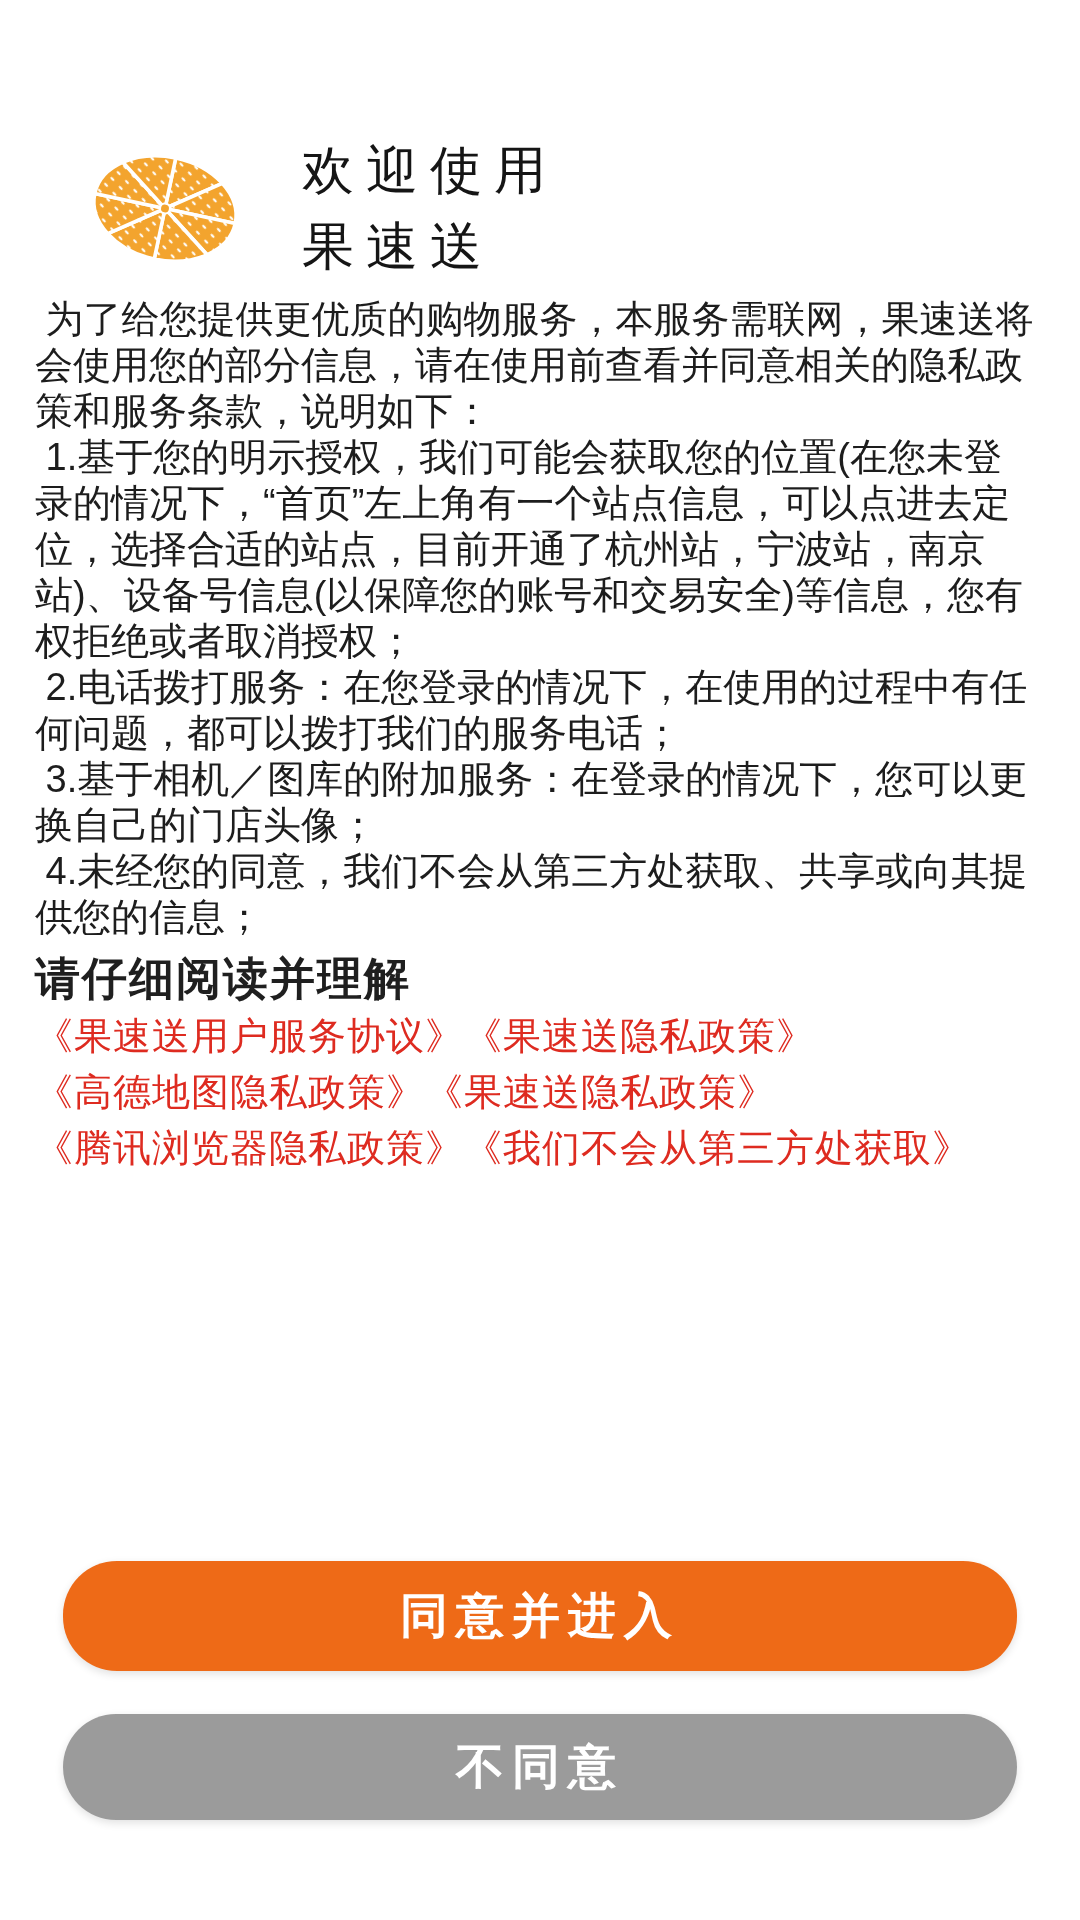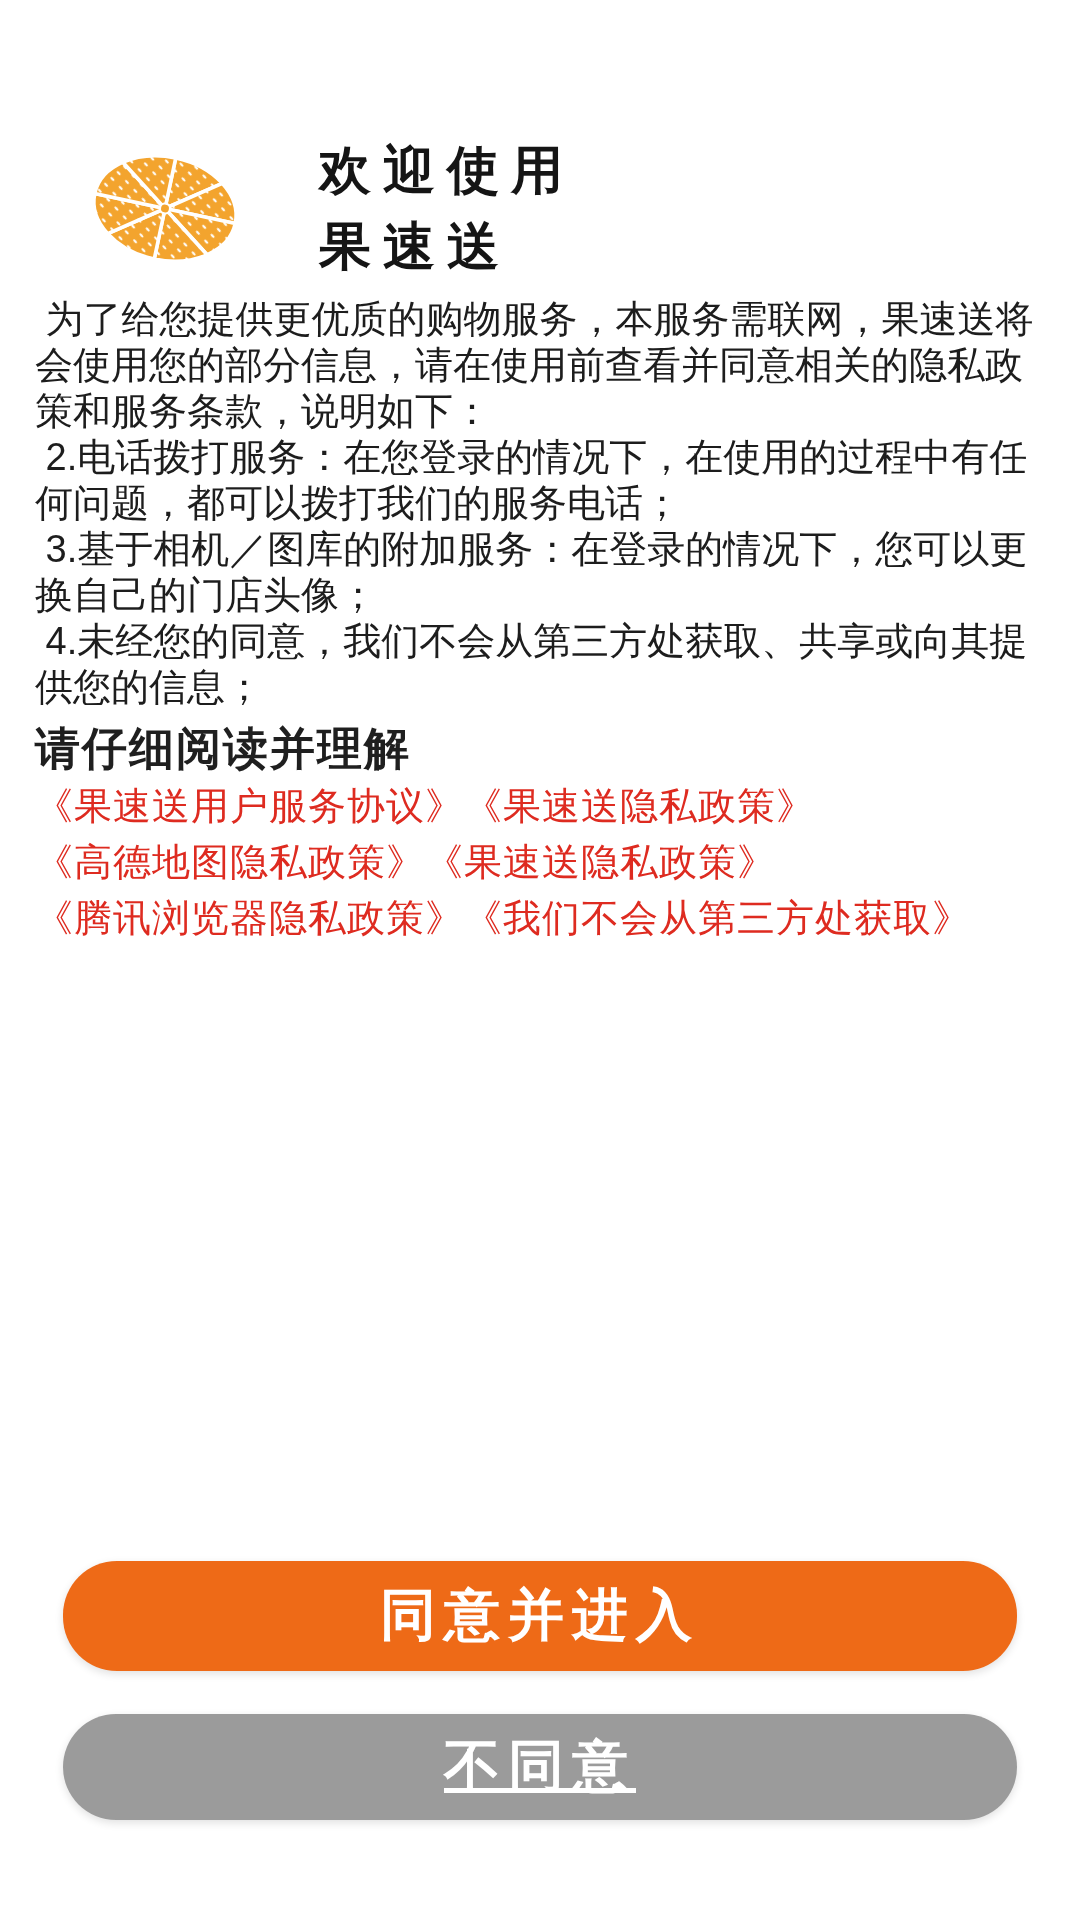--- a/index.html
+++ b/index.html
@@ -6,43 +6,43 @@
   .page {
     position:relative; width:1080px; height:1920px; background:#ffffff;
     font-family:"Liberation Sans", sans-serif; overflow:hidden;
   }
   
   .header { position:absolute; top:132px; left:86px; display:flex; align-items:center; }
   .logo { width:158px; height:115px; flex:0 0 auto; }
   .title-block { margin-left:58px; }
   .title-line {
     font-size:52px; line-height:76px; letter-spacing:12px;
-    color:#151515; font-weight:700; white-space:nowrap;margin-left:17px;
+    color:#151515; font-weight:400; white-space:nowrap;
   }
   
   .intro {
     position:absolute; top:296px; left:35px; right:45px;
     font-size:38px; line-height:46px; color:#1d1d1d;
   }
   .intro p { margin:0; white-space:pre-wrap; }
   .read-heading {
     margin-top:10px; font-size:45px; line-height:58px;
     font-weight:bold; color:#1f1f1f; letter-spacing:2px;
   }
   .policy-row { font-size:38px; line-height:56px; letter-spacing:1px; }
   .policy-link { color:#de2b20; cursor:pointer; text-decoration:none; }
   
   .btn {
     position:absolute; left:63px; width:954px; border-radius:54px;
     display:flex; align-items:center; justify-content:center;
-    color:#ffffff; font-size:56px; font-weight:bold; letter-spacing:8px;
+    color:#ffffff; font-size:48px; font-weight:bold; letter-spacing:8px;
     box-shadow:0 3px 8px rgba(0,0,0,0.12); cursor:pointer; user-select:none;
   }
   .btn-agree { top:1561px; height:110px; background:#ee6a17; }
-  .btn-disagree { top:1714px; height:106px; background:#9b9b9b;text-decoration:underline; }
+  .btn-disagree { top:1714px; height:106px; background:#9b9b9b; }
 </style>
 </head>
 <body>
 
 <div class="page">
 
   <div class="header">
     <svg class="logo" viewBox="0 0 220 160" aria-hidden="true">
       <defs>
         <pattern id="seeds" width="17" height="12" patternUnits="userSpaceOnUse" patternTransform="rotate(35)">
@@ -74,20 +74,21 @@
       </g>
     </svg>
     <div class="title-block">
       <div class="title-line">欢迎使用</div>
       <div class="title-line">果速送</div>
     </div>
   </div>
 
   <div class="intro">
     <p> 为了给您提供更优质的购物服务，本服务需联网，果速送将会使用您的部分信息，请在使用前查看并同意相关的隐私政策和服务条款，说明如下：</p>
+    <p> 1.基于您的明示授权，我们可能会获取您的位置(在您未登录的情况下，“首页”左上角有一个站点信息，可以点进去定位，选择合适的站点，目前开通了杭州站，宁波站，南京站)、设备号信息(以保障您的账号和交易安全)等信息，您有权拒绝或者取消授权；</p>
     <p> 2.电话拨打服务：在您登录的情况下，在使用的过程中有任何问题，都可以拨打我们的服务电话；</p>
     <p> 3.基于相机／图库的附加服务：在登录的情况下，您可以更换自己的门店头像；</p>
     <p> 4.未经您的同意，我们不会从第三方处获取、共享或向其提供您的信息；</p>
 
     <div class="read-heading">请仔细阅读并理解</div>
 
     <div class="policy-row">
       <span class="policy-link">《果速送用户服务协议》</span><span class="policy-link">《果速送隐私政策》</span>
     </div>
     <div class="policy-row">

